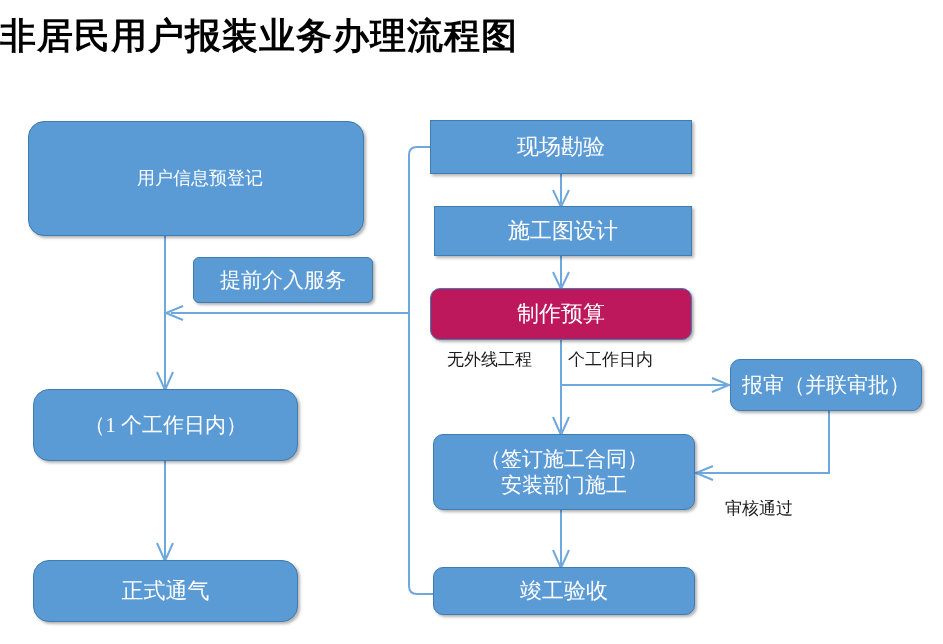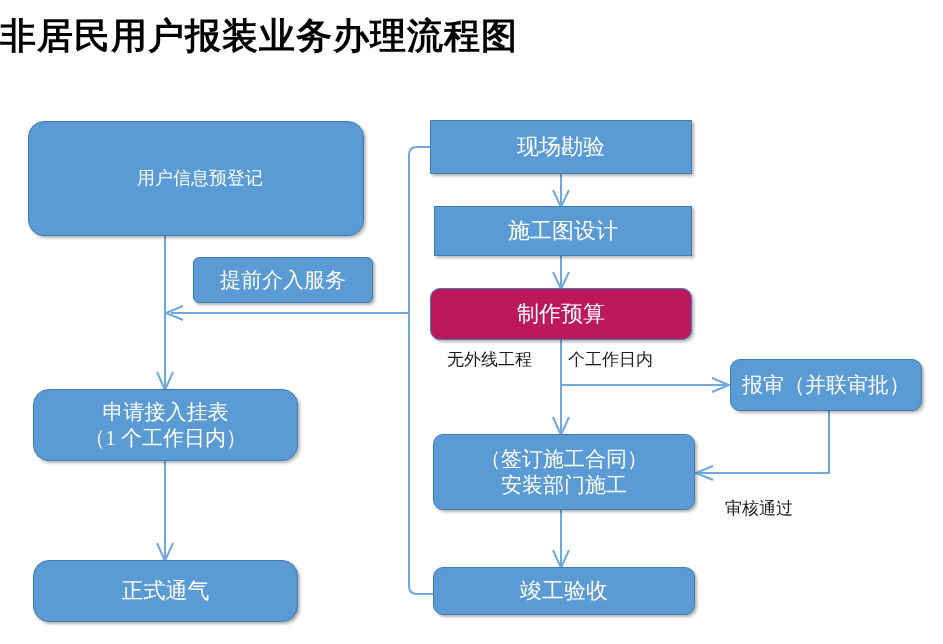--- a/index.html
+++ b/index.html
@@ -122,21 +122,20 @@
           <span class="ln">用户信息预登记</span>
         </span>
       </div>
       <div class="node rounded-md" style="left: 193px; top: 257px; width: 180px; height: 46px; font-size: 21px; background: rgb(91, 155, 213); border-color: rgb(62, 124, 177); color: rgb(255, 255, 255); border-radius: 6px;">
         <span class="lines">
           <span class="ln">提前介入服务</span>
         </span>
       </div>
       <div class="node rounded-lg" style="left: 33px; top: 389px; width: 265px; height: 72px; font-size: 21px; background: rgb(91, 155, 213); border-color: rgb(62, 124, 177); color: rgb(255, 255, 255);">
         <span class="lines">
-          <span class="ln">申请接入挂表</span>
           <span class="ln">（1 个工作日内）</span>
         </span>
       </div>
       <div class="node rounded-lg" style="left: 33px; top: 560px; width: 265px; height: 62px; font-size: 22px; background: rgb(91, 155, 213); border-color: rgb(62, 124, 177); color: rgb(255, 255, 255);">
         <span class="lines">
           <span class="ln">正式通气</span>
         </span>
       </div>
       <div class="node rect" style="left: 430px; top: 120px; width: 262px; height: 54px; font-size: 22px; background: rgb(91, 155, 213); border-color: rgb(62, 124, 177); color: rgb(255, 255, 255);">
         <span class="lines">

